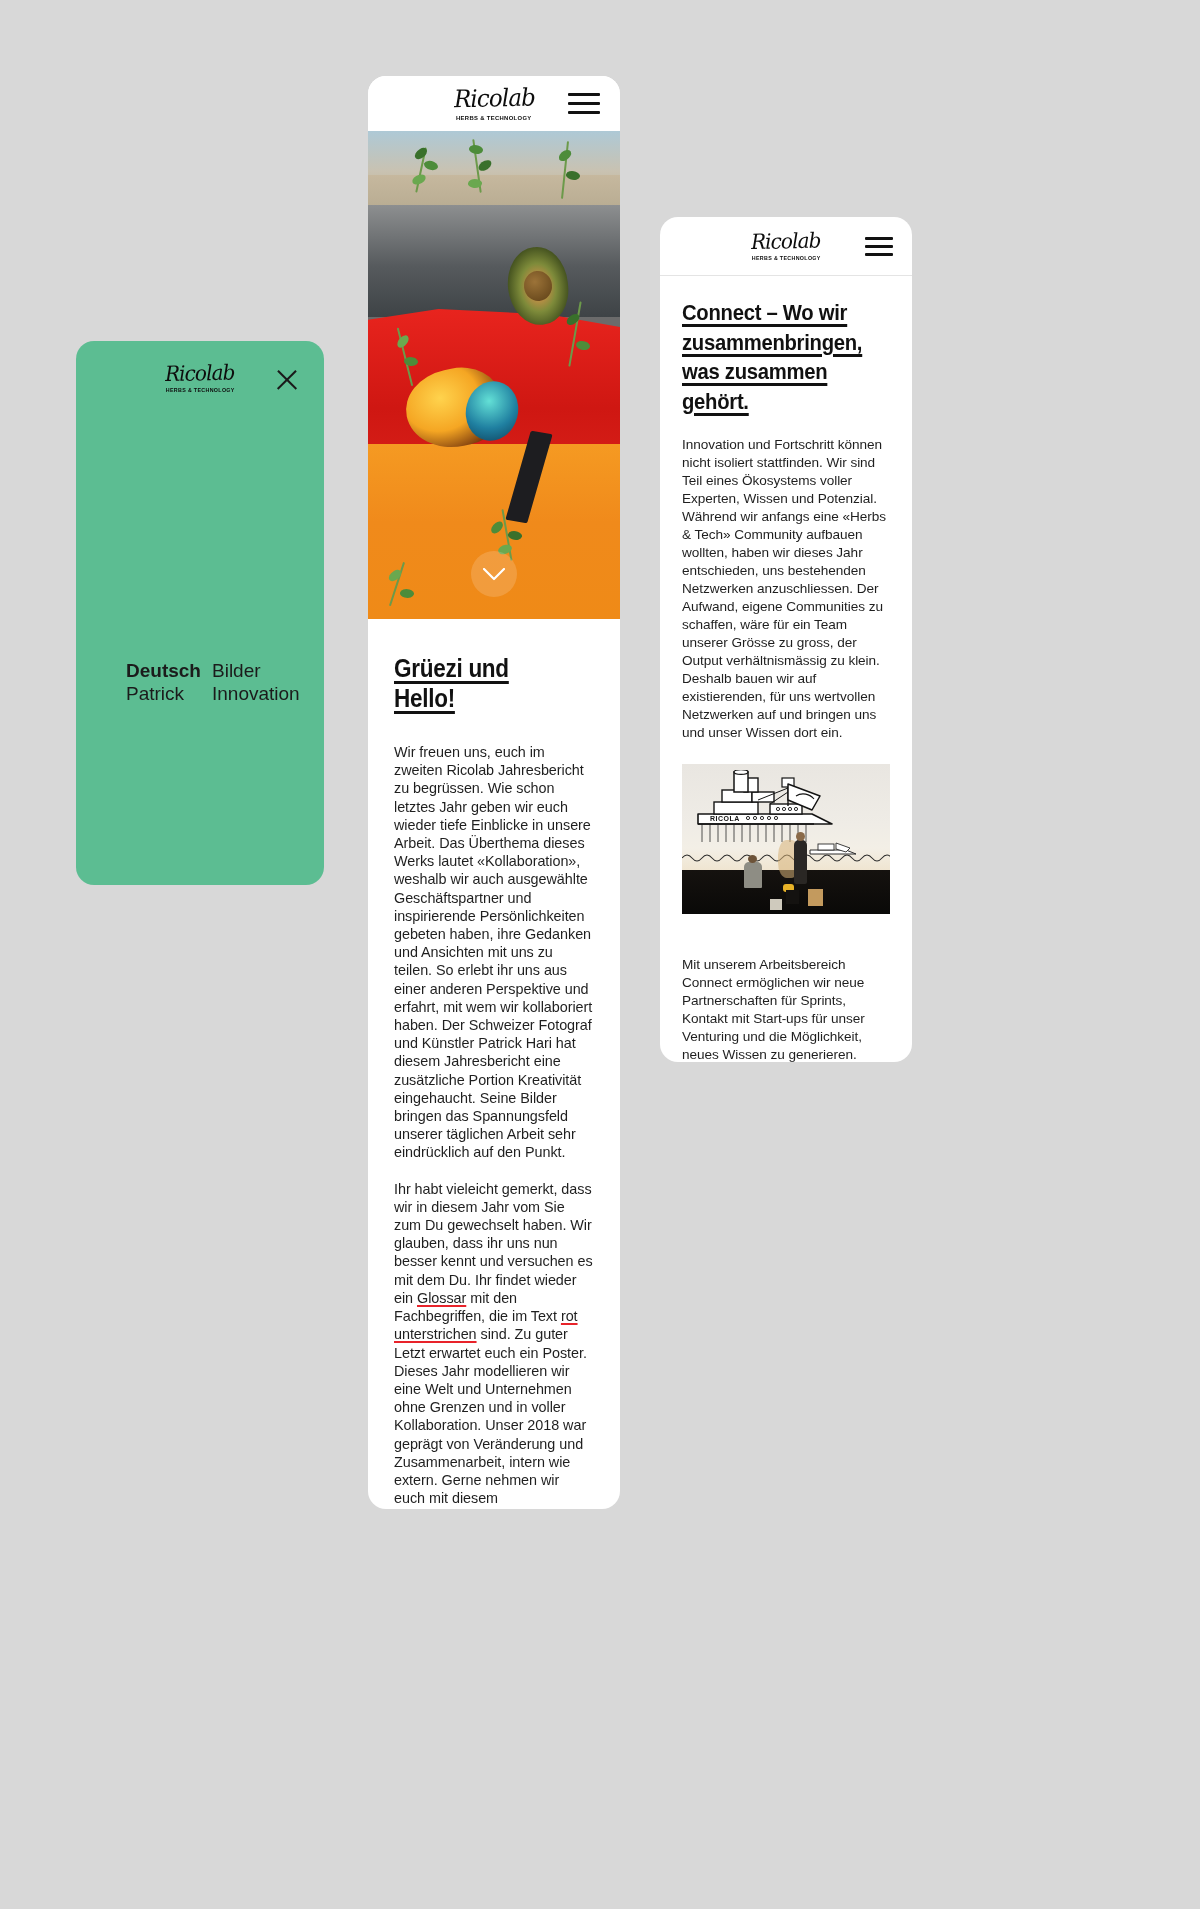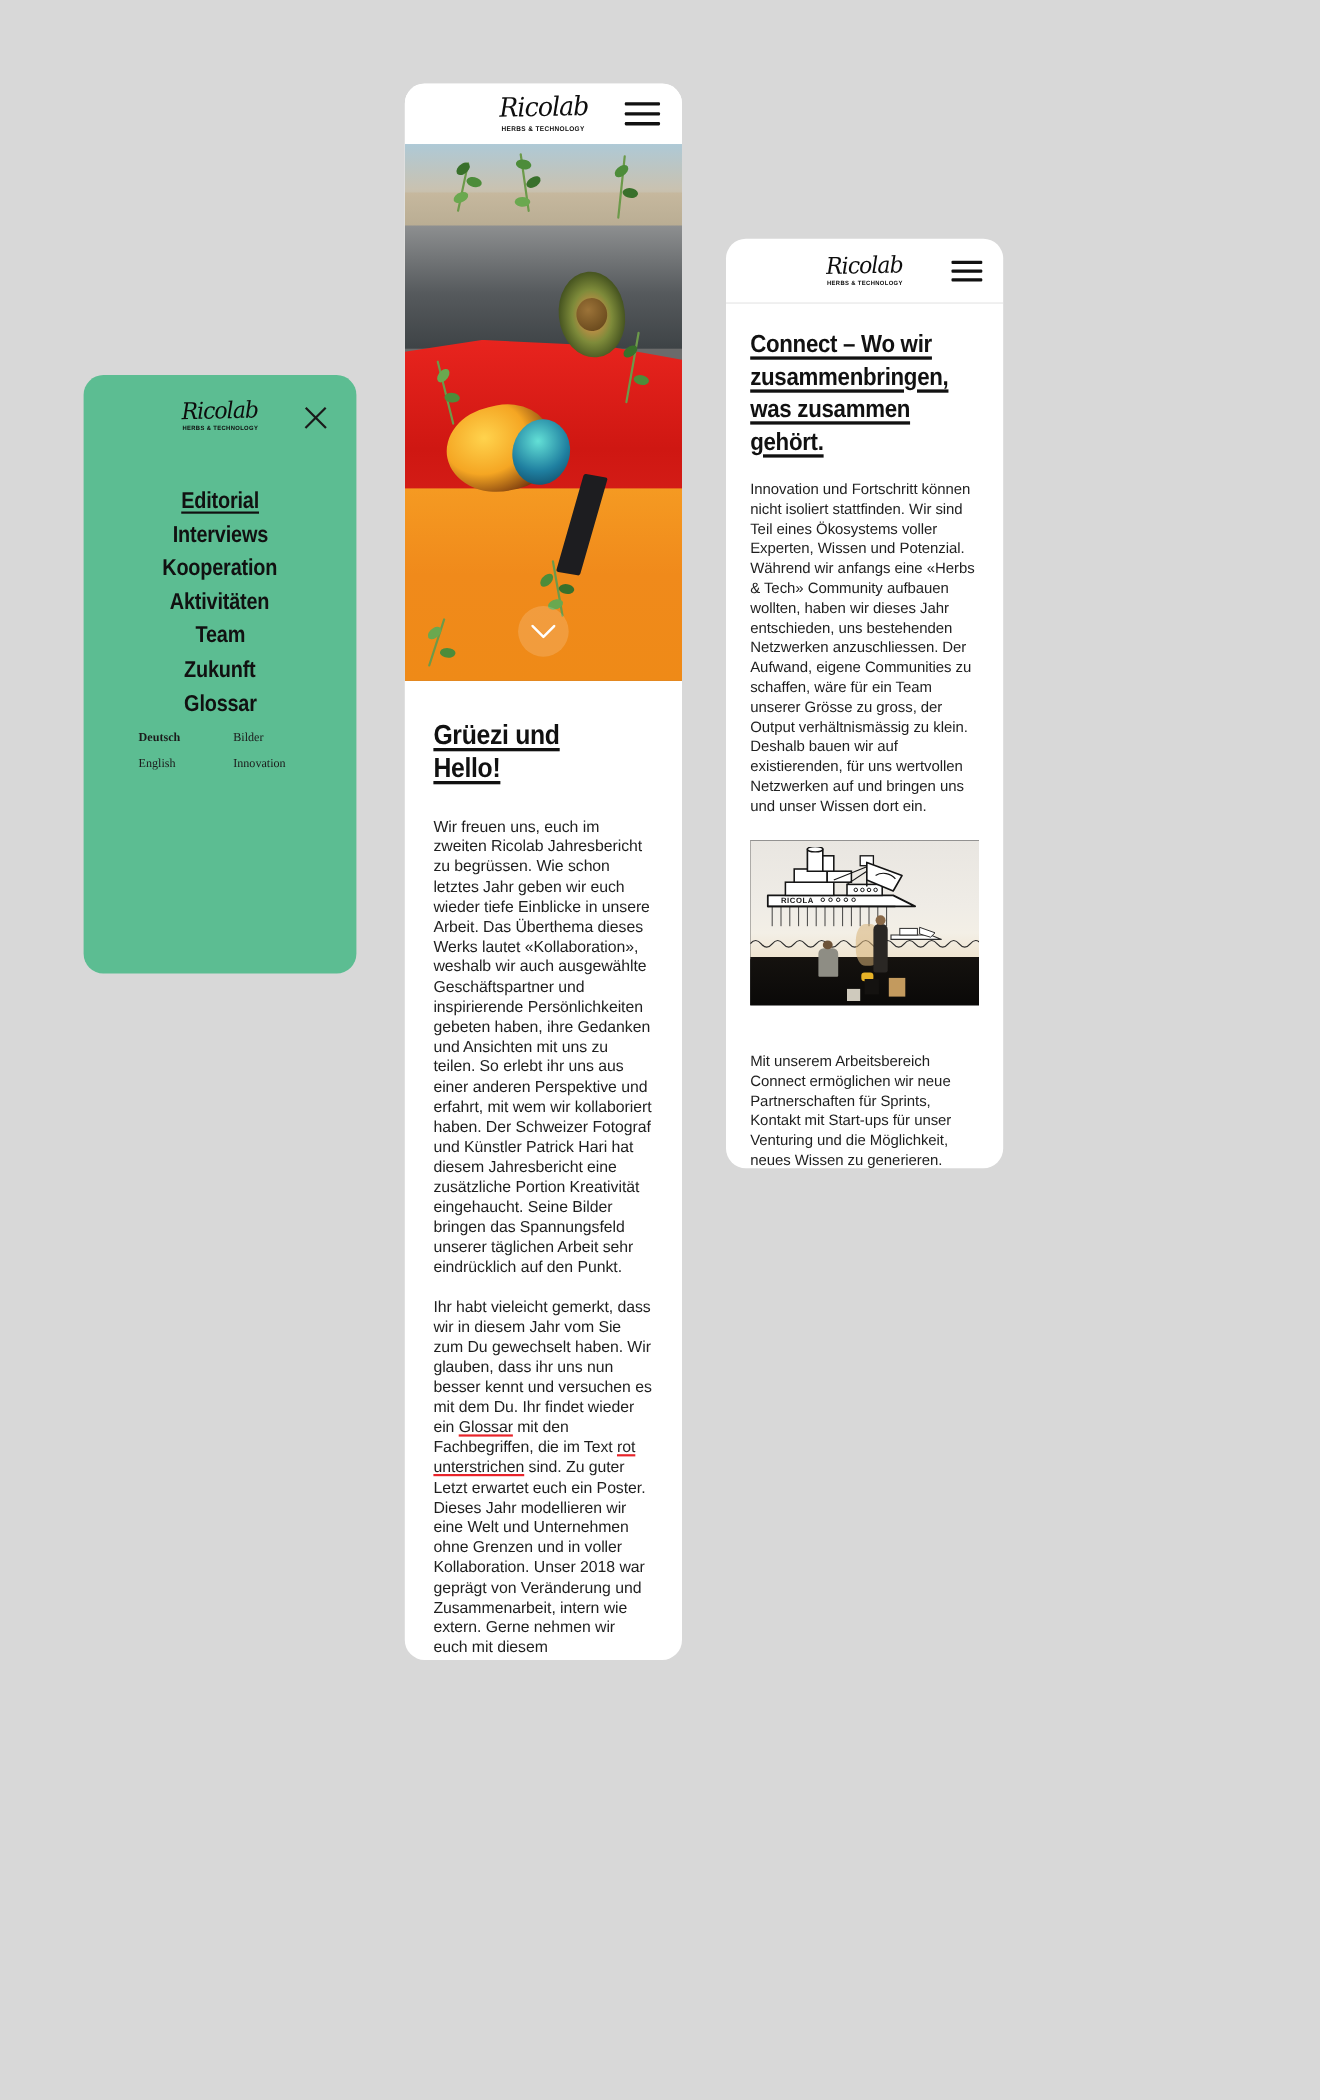--- a/index.html
+++ b/index.html
@@ -60,24 +60,23 @@
     text-decoration: underline;
     text-underline-offset: 3px;
     text-decoration-thickness: 2px;
   }
 
   #menu-panel .meta {
     position: absolute; left: 50px; top: 320px;
     display: grid;
     grid-template-columns: 86px auto;
     row-gap: 3px;
-    font-size: 11px;
+    font-size: 19px;
     color: #1b1b1b;
     line-height: 20px;
-    font-family: Liberation Serif, serif;
   }
   #menu-panel .meta .bold { font-weight: 700; }
   #menu-panel .meta span { cursor: pointer; }
 
   
   .ricolab-logo { display: flex; flex-direction: column; align-items: center; }
   .ricolab-logo .word {
     font-family: "DejaVu Serif", serif;
     font-style: italic;
     font-weight: 400;
@@ -303,34 +302,25 @@
         <div class="word">Ricolab</div>
         <div class="sub">HERBS &amp; TECHNOLOGY</div>
       </div>
     </div>
 
     <div class="close-btn">
       <span></span>
       <span></span>
     </div>
 
-    <div class="nav-list">
-      <div class="nav-item active">Editorial</div>
-      <div class="nav-item">Interviews</div>
-      <div class="nav-item">Kooperation</div>
-      <div class="nav-item">Aktivitäten</div>
-      <div class="nav-item">Team</div>
-      <div class="nav-item">Zukunft</div>
-      <div class="nav-item">Glossar</div>
-    </div>
 
     <div class="meta">
       <span class="bold">Deutsch</span>
       <span>Bilder</span>
-      <span>English</span>
+      <span>Patrick</span>
       <span>Innovation</span>
     </div>
   </div>
 
   <div class="phone" id="phone-editorial">
 
     <div class="topbar">
       <div class="ricolab-logo">
         <div class="word">Ricolab</div>
         <div class="sub">HERBS &amp; TECHNOLOGY</div>

